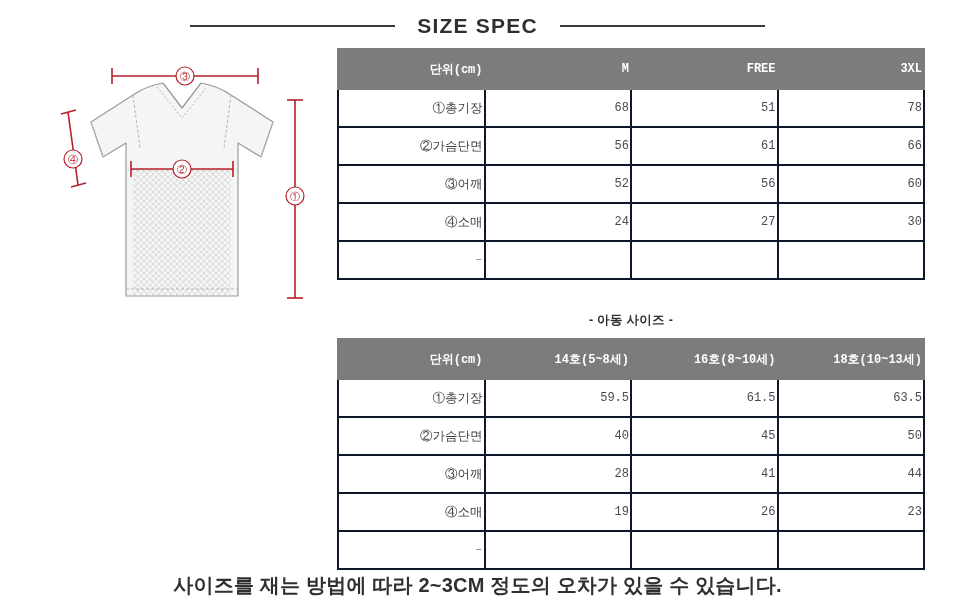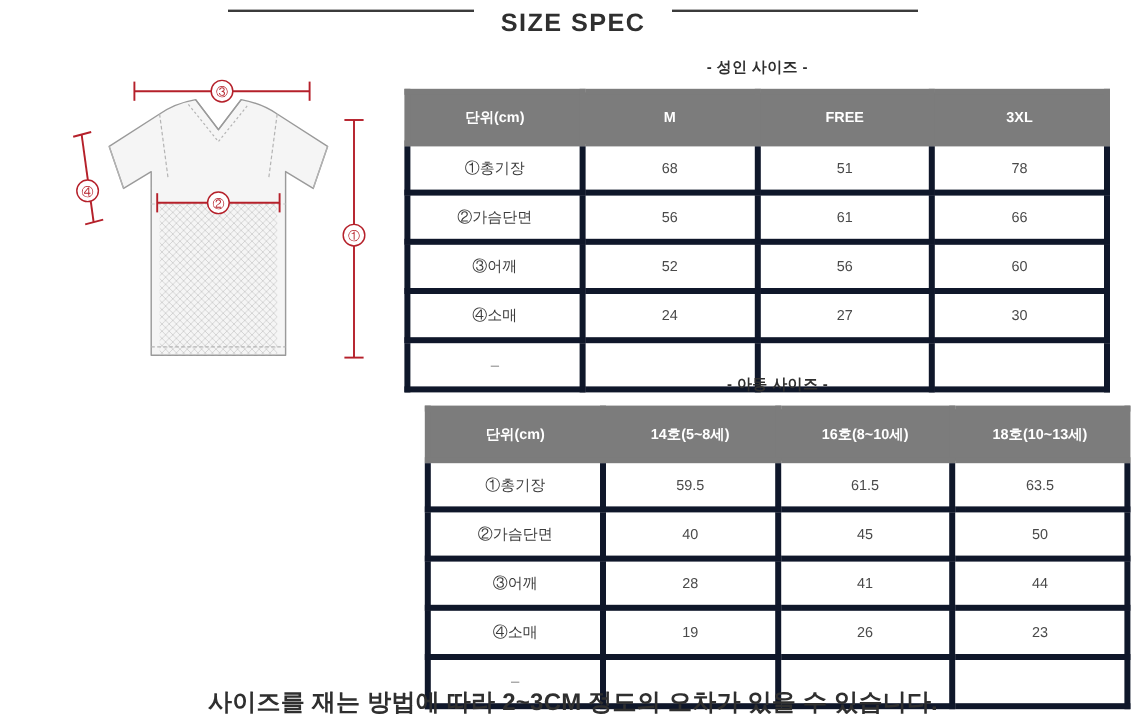--- a/index.html
+++ b/index.html
@@ -17,20 +17,21 @@
   }
 
   
   .page-header {
     position: absolute;
     top: 8px;
     left: 0;
     width: 955px;
     height: 36px;
     display: flex;
+    align-items: center;
     justify-content: center;
     gap: 22px;
   }
   .header-rule {
     width: 205px;
     height: 2px;
     background: #3b3b3b;
   }
   .header-title {
     font-size: 21px;
@@ -64,27 +65,28 @@
     margin-bottom: 9px;
     letter-spacing: .3px;
   }
   table.size-table {
     border-collapse: collapse;
     width: 100%;
     table-layout: fixed;
   }
   table.size-table th,
   table.size-table td {
-    border: 5px solid #0f172a;
+    border: 2px solid #0f172a;
     height: 34px;
-    text-align: center;
+    text-align: right;
     vertical-align: middle;
     font-size: 12px;
     color: #4a4a4a;
     font-weight: normal;
+    font-family: Liberation Mono, monospace;
   }
   table.size-table thead th {
     background: #7c7c7c;
     color: #ffffff;
     font-weight: bold;
     font-size: 12px;
     border-color: #7c7c7c;
     height: 36px;
   }
   table.size-table tbody td:first-child {
@@ -95,21 +97,21 @@
   table.size-table tbody tr.empty-row td {
     color: #8a8a8a;
   }
 
   #adult-table-block {
     left: 337px;
     top: 48px;
     width: 588px;
   }
   #kids-table-block {
-    left: 354px;
+    left: 337px;
     top: 312px;
     width: 588px;
   }
 
   
   .footer-note {
     position: absolute;
     left: 0;
     top: 572px;
     width: 955px;
@@ -197,21 +199,20 @@
       <line x1="38" y1="52" x2="48" y2="125"></line>
       <line x1="31" y1="54" x2="46" y2="50"></line>
       <line x1="41" y1="127" x2="56" y2="123"></line>
     </g>
     <circle cx="43" cy="99" r="9" fill="#ffffff" stroke="#b5202a" stroke-width="1.2"></circle>
     <text x="43" y="103" text-anchor="middle" font-size="10" fill="#b5202a" font-family="Liberation Sans, sans-serif">④</text>
   </svg>
 </div>
 
 <div class="table-block" id="adult-table-block">
-  <div class="table-caption">- 성인 사이즈 -</div>
   <table class="size-table">
     <thead>
       <tr>
         <th>단위(cm)</th>
         <th>M</th>
         <th>FREE</th>
         <th>3XL</th>
       </tr>
     </thead>
     <tbody>

